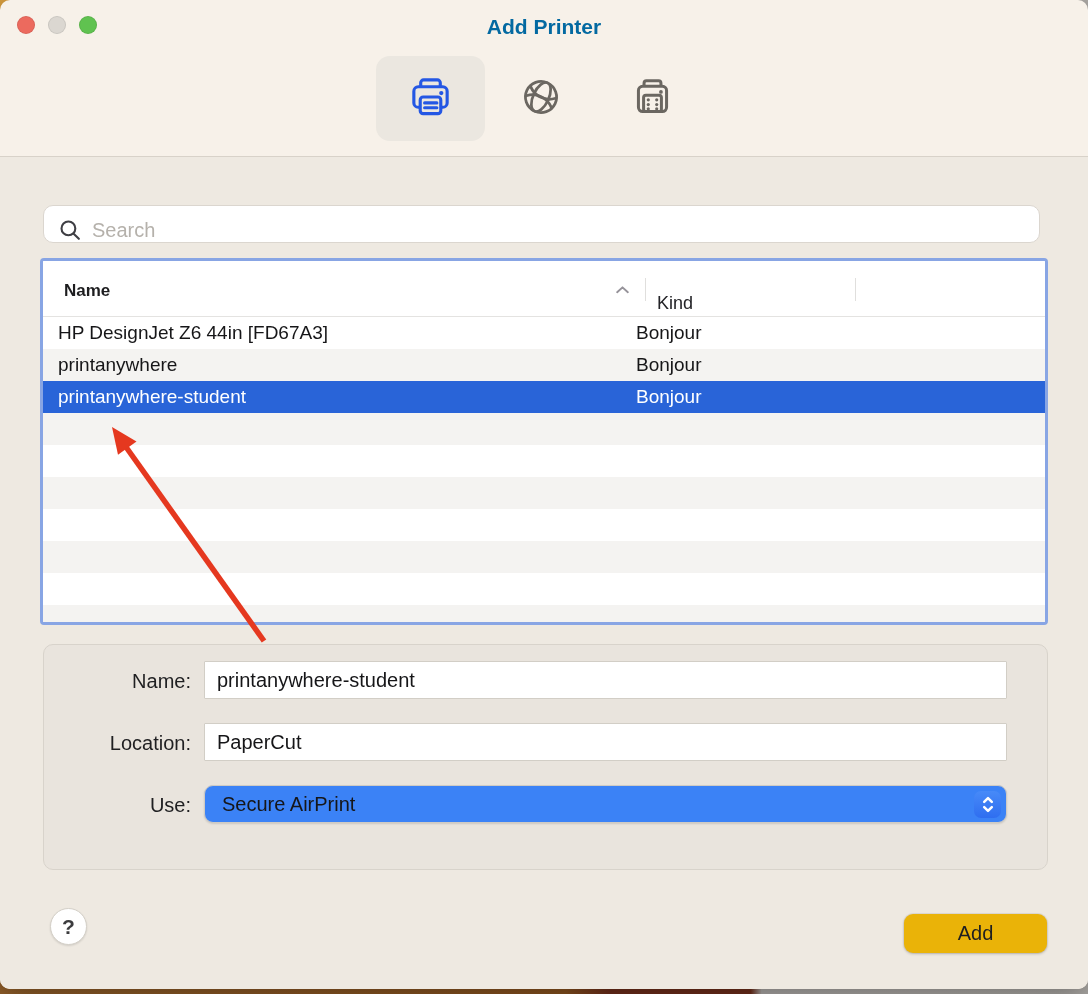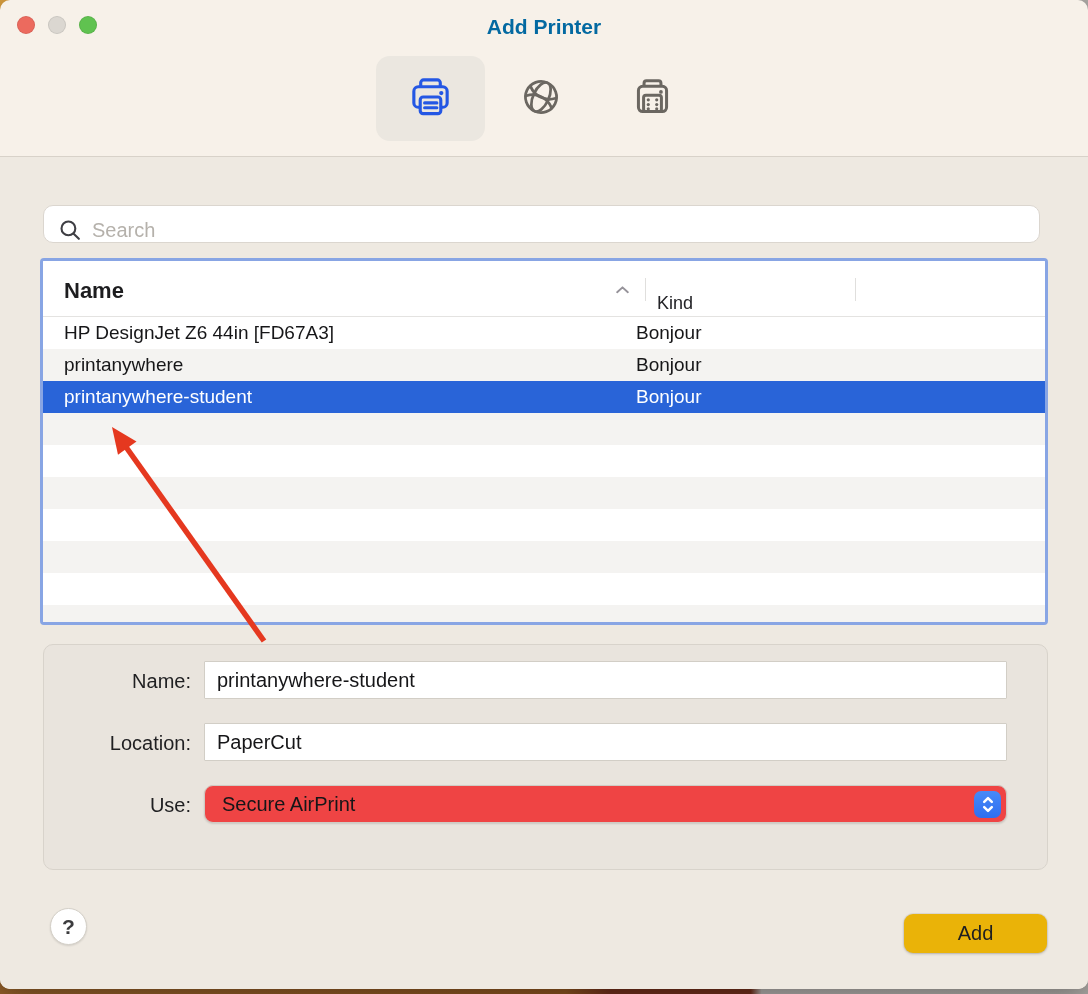--- a/index.html
+++ b/index.html
@@ -40,48 +40,48 @@
   .search svg { margin:0 10px 0 15px; flex:0 0 auto; }
   .search input { border:none; outline:none; flex:1; font-size:20px; color:#1d1d1f;
     font-family:inherit; background:transparent; }
   .search input::placeholder { color:#b5b1ab; }
 
   
   .table { position:absolute; left:40px; top:101px; width:1008px; height:367px;
     border:3px solid #88a5e4; border-radius:4px; background:#fff; overflow:hidden; }
   .thead { position:relative; height:56px; background:#fff; border-bottom:1px solid #e4e3e1; }
   .th-name { position:absolute; left:21px; top:0; height:56px; line-height:60px;
-    font-size:22px; font-weight:bold; color:#1d1d1f; }
+    font-size:17px; font-weight:bold; color:#1d1d1f; }
   .sort-chevron { position:absolute; left:572px; top:24px; }
   .th-sep { position:absolute; top:17px; width:1px; height:23px; background:#e0dfdd; }
   .th-sep.s1 { left:602px; } .th-sep.s2 { left:812px; }
   .th-kind { position:absolute; left:614px; top:0; height:56px; line-height:60px;
     font-size:18px; font-weight:normal; color:#232327;margin-top:12px; }
   .row { display:flex; height:32px; align-items:center; font-size:19px; color:#161618; background:#fff; }
   .row.alt { background:#f4f3f1; }
   .row.selected { background:#2964d8; color:#fff; }
-  .cell-name { padding-left:21px; width:593px; white-space:nowrap; overflow:hidden; }
+  .cell-name { padding-left:15px; width:593px; white-space:nowrap; overflow:hidden; }
   .cell-kind { padding-left:0; white-space:nowrap; }
   .row.empty { height:32px; }
 
   
   .arrow-overlay { position:absolute; left:60px; top:253px; width:240px; height:245px;
     pointer-events:none; z-index:6; }
 
   
   .form { position:absolute; left:43px; top:487px; width:1005px; height:226px;
     background:#e9e4dd; border:1px solid #d8d3cb; border-radius:10px; }
   .frow { position:absolute; left:0; width:100%; height:30px; }
   .frow.r-name { top:16px; } .frow.r-location { top:78px; } .frow.r-use { top:140px; }
   .flabel { position:absolute; left:0; top:0; width:147px; height:38px; line-height:40px;
     text-align:right; font-size:20px; color:#1f1f21; }
   .finput { position:absolute; left:160px; top:0; width:803px; height:38px;
     background:#fff; border:1px solid #d2cec6; border-radius:1px; font-size:20px;
     color:#161618; padding:0 12px; font-family:inherit; outline:none; }
-  .popup { position:absolute; left:160px; top:0; width:803px; height:38px; background:#ef4444;
+  .popup { position:absolute; left:160px; top:0; width:803px; height:38px; background:#3b82f6;
     border:1px solid #cfcbc4; border-radius:9px; box-shadow:0 1px 2px rgba(0,0,0,.13);
     display:flex; align-items:center; cursor:default; }
   .popup-value { font-size:20px; color:#161618; padding-left:17px; flex:1; }
   .stepper { position:absolute; right:5px; top:5px; width:27px; height:27px; border-radius:7px;
     background:linear-gradient(#478af8,#2f6ef0); display:flex; align-items:center; justify-content:center; }
 
   
   .help-btn { position:absolute; left:50px; top:751px; width:37px; height:37px; border-radius:50%;
     background:#fff; border:1px solid #d4d0c8; box-shadow:0 1px 2px rgba(0,0,0,.12);
     font-size:21px; font-weight:600; color:#3c3c3e; line-height:36px; text-align:center; cursor:default; }

